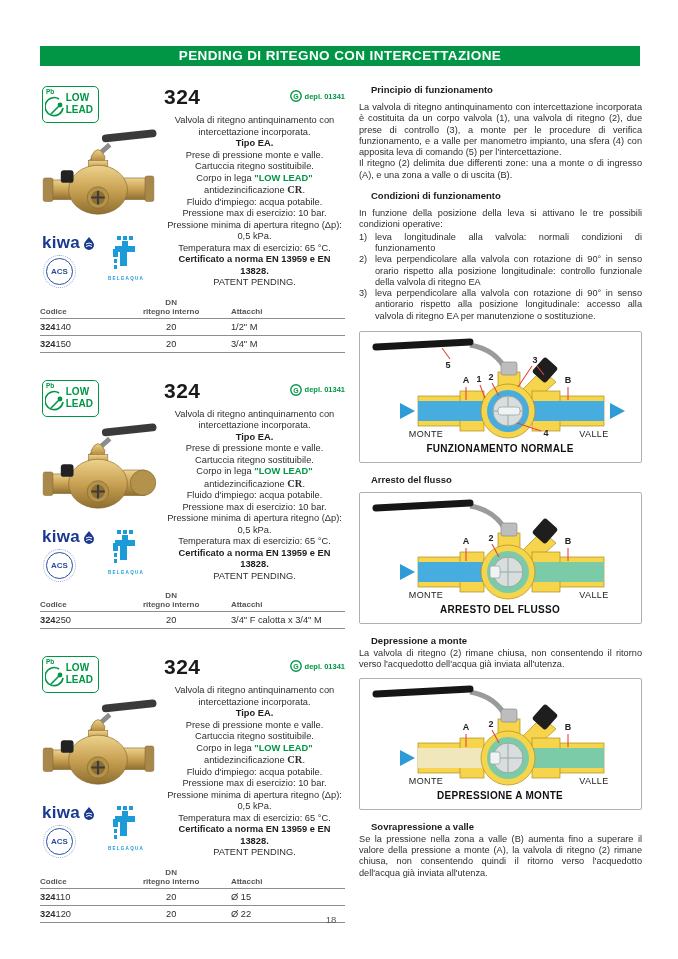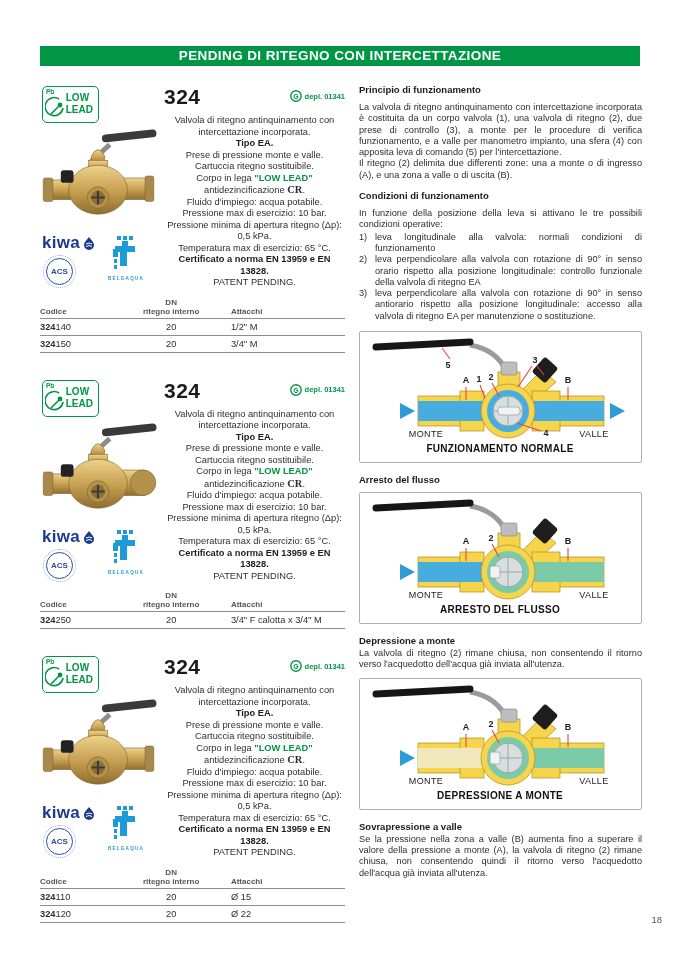--- a/index.html
+++ b/index.html
@@ -49,41 +49,41 @@
                 padding:1px 0 2px 0;border-bottom:1.2px solid #8d8d8d;vertical-align:bottom;}
   table.ptab th.ctr{text-align:center;}
   table.ptab th .two{display:block;text-align:center;line-height:9px;}
   table.ptab td{padding:3px 0;border-bottom:1.2px solid #8d8d8d;}
   table.ptab td.ctr{text-align:center;}
   table.ptab td.att{padding-left:14px;}
   table.ptab th.att{padding-left:14px;text-align:left;}
 
   
   .rsec{margin-bottom:9px;}
-  .sec-title{font-size:9.5px;font-weight:bold;color:#1c1c1c;margin:0 0 2px 0;}
+  .sec-title{font-size:9.5px;font-weight:bold;color:#1c1c1c;margin:0 0 2px 12px;}
   .sec-title.gap{margin-bottom:7px;}
   .rsec p{font-size:9.2px;line-height:11.3px;text-align:justify;margin:0;color:#2e2e2e;}
   .olist{margin-top:1px;}
   .oitem{display:flex;font-size:9.2px;line-height:11.3px;color:#2e2e2e;}
   .oitem .n{width:16px;flex:none;}
   .oitem .t{flex:1;text-align:justify;}
 
   .diag-box{border:1px solid #b0b0b0;border-radius:2px;background:#fff;
             margin:7px 0 11px 0;padding:0;}
   svg text{font-family:"Liberation Sans","DejaVu Sans",sans-serif;}
   .diag .lbl{font-size:9px;fill:#222;letter-spacing:0.4px;}
   .diag .cap{font-size:10px;font-weight:bold;fill:#101010;letter-spacing:0.3px;}
   .diag .co{font-size:9px;font-weight:bold;fill:#222;}
   .diag .red{stroke:#E2483D;stroke-width:1.1;}
   .diag .body{fill:#F6D44B;stroke:#B08D1E;stroke-width:0.7;}
   .d1 .waterL,.d1 .waterC,.d1 .waterR{fill:#47ADDE;}
   .d2 .waterL{fill:#47ADDE;} .d2 .waterC,.d2 .waterR{fill:#7CCBA8;}
   .d3 .waterL{fill:#F0E7BD;} .d3 .waterC,.d3 .waterR{fill:#7CCBA8;}
 
-  .page-number{position:absolute;bottom:34px;left:0;right:16px;text-align:right;
+  .page-number{position:absolute;bottom:34px;left:0;right:16px;text-align:center;
                font-size:9.5px;color:#555;}
 </style>
 </head>
 <body>
 
 <svg width="0" height="0" style="position:absolute" aria-hidden="true">
   <defs>
     <linearGradient id="gBrass" x1="0" y1="0" x2="0" y2="1">
       <stop offset="0" stop-color="#EDD28C"></stop>
       <stop offset="0.5" stop-color="#C9A254"></stop>

